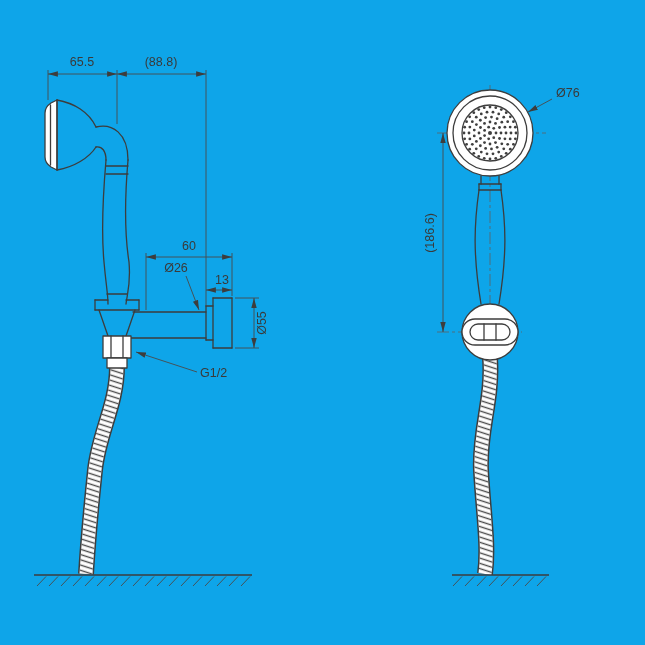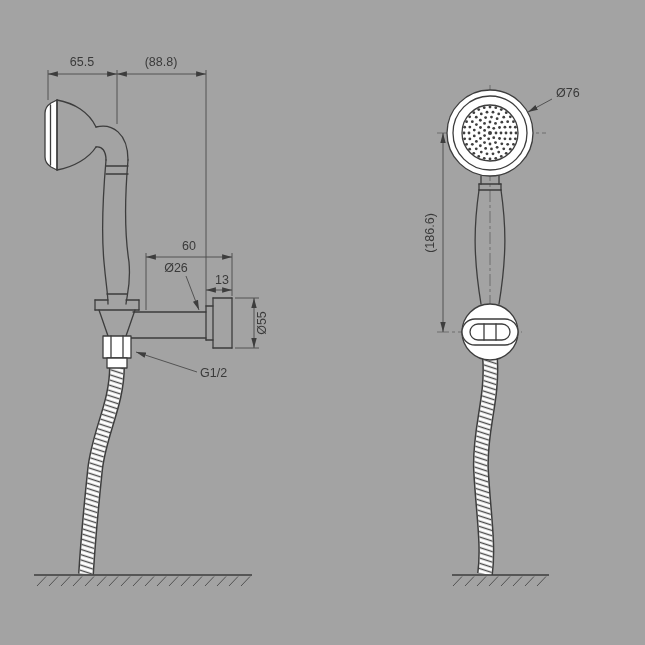--- a/index.html
+++ b/index.html
@@ -1,16 +1,16 @@
 <!DOCTYPE html>
 <html><head>
 <meta charset="utf-8">
 <style>
   html,body{margin:0;padding:0;background:#fff;}
-  .canvas{position:relative;width:645px;height:645px;background:#a3a3a3;overflow:hidden;}
+  .canvas{position:relative;width:645px;height:645px;background:#0ea5e9;overflow:hidden;}
   svg{display:block;}
   svg text{font-family:"Liberation Sans","DejaVu Sans",sans-serif;font-size:12.5px;fill:#3a3a3a;}
   .geo{stroke:#3d3d3d;stroke-width:1.3;fill:none;stroke-linecap:round;stroke-linejoin:round;}
   .geoF{stroke:#3d3d3d;stroke-width:1.3;fill:#ffffff;stroke-linejoin:round;}
   .thin{stroke:#4a4a4a;stroke-width:0.9;fill:none;}
   .cl{stroke:#5f5f5f;stroke-width:0.8;stroke-dasharray:12 3 3 3;fill:none;}
   .ground{stroke:#3d3d3d;stroke-width:1.3;fill:none;}
 </style>
 </head>
 <body>

